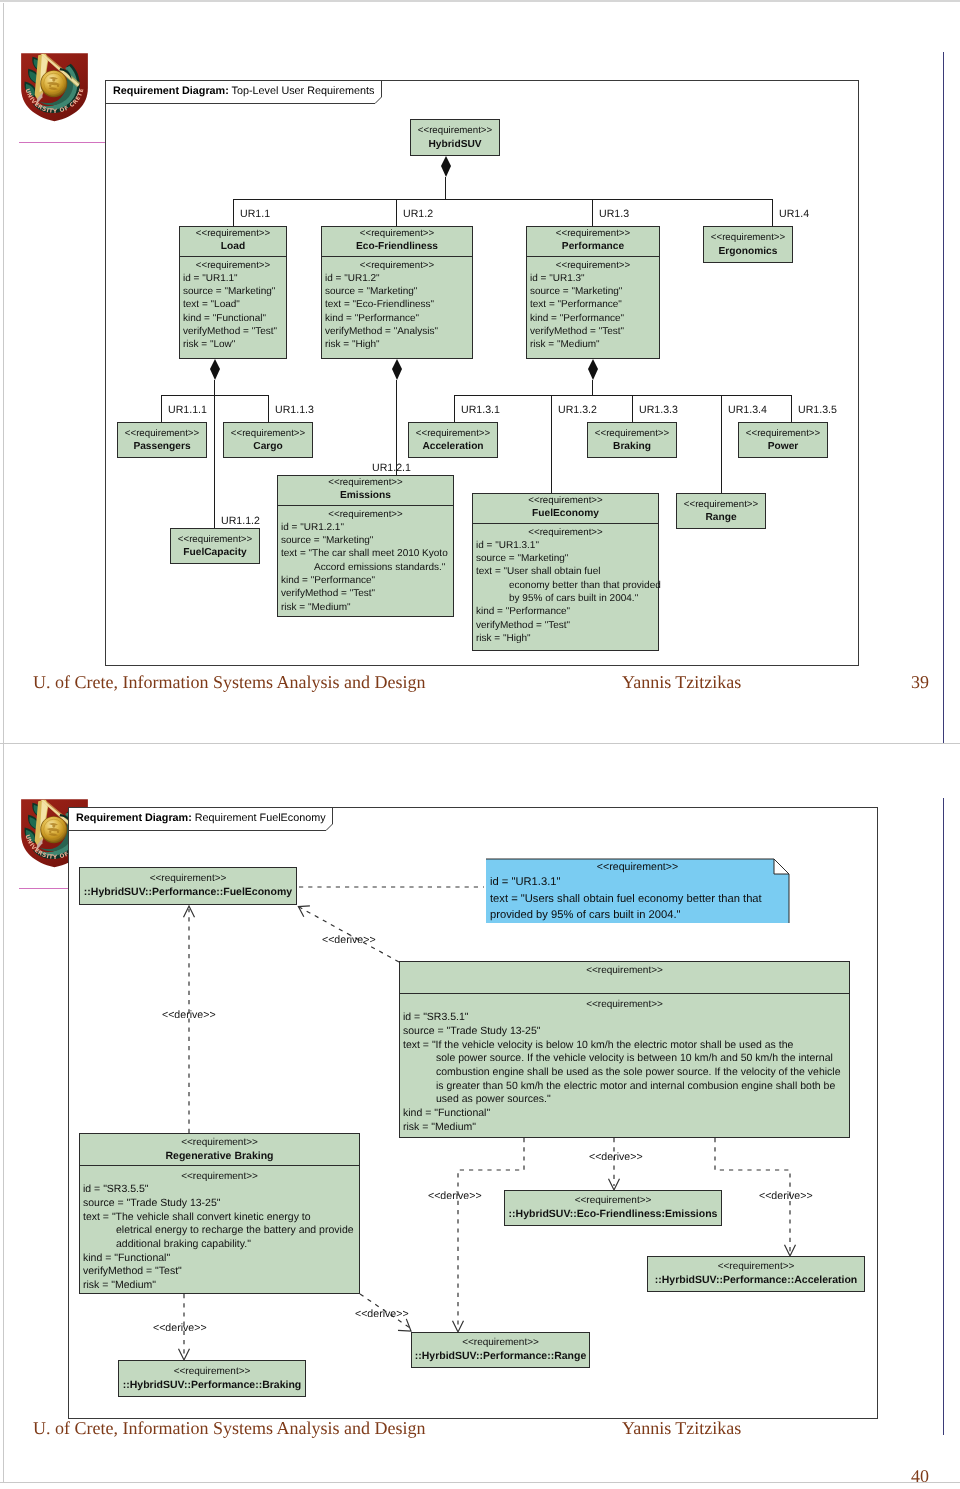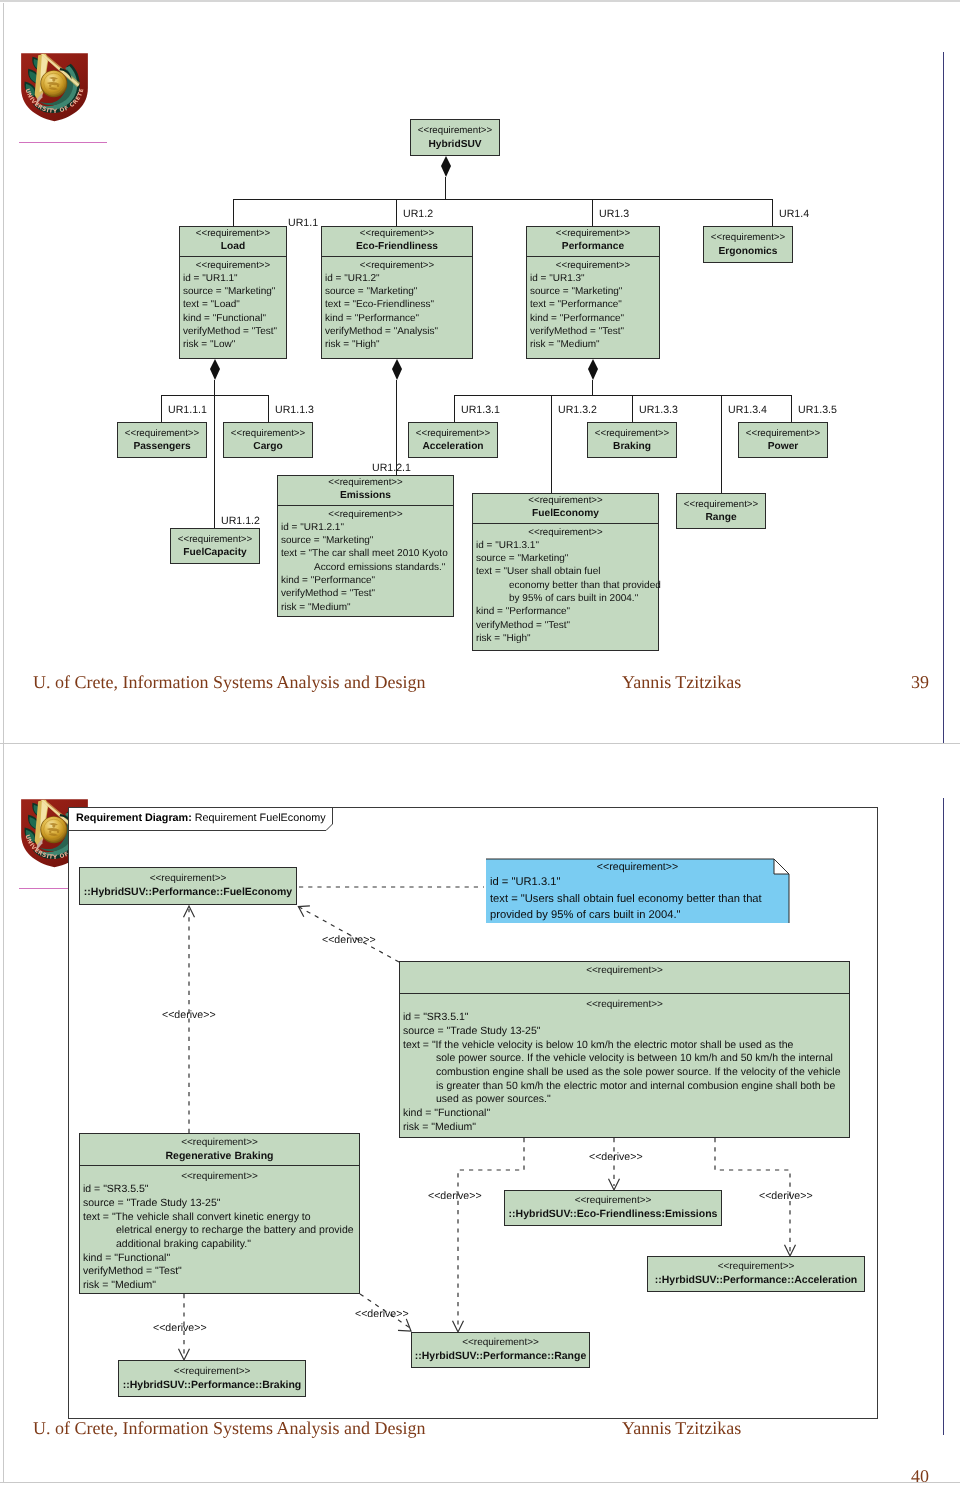--- a/index.html
+++ b/index.html
@@ -120,36 +120,45 @@
     <circle cx="55" cy="49" r="1.7"></circle>
   </g>
 
   <path id="RING" d="M9,52 A41.5,41.5 0 0 0 91,52" fill="none"></path>
   <text font-family="DejaVu Sans, sans-serif" font-size="8" font-weight="bold" fill="#eeae96" letter-spacing="0.75">
     <textPath href="#RING" startOffset="1.5%">UNIVERSITY OF CRETE</textPath>
   </text>
 </svg>
       </div>
 
+    <div class="frame" style="left:105px;top:80px;width:752px;height:584px;">
+      <div class="frametab" style="width:276px;">
+        <svg class="tabedge" viewBox="0 0 276 23" width="276" height="23">
+            <path d="M0,22.5 L269,22.5 L275.5,16 L275.5,0" fill="none" stroke="#3a3a3a" stroke-width="1"></path>
+          </svg>
+        <b>Requirement Diagram:</b>
+        <span>Top-Level User Requirements</span>
+      </div>
+    </div>
 
     <div class="dgm">
       <div class="rbox simple" style="left:410px;top:119px;width:90px;height:37px;">
         <div class="hdr">
             <div class="st">&lt;&lt;requirement&gt;&gt;</div>
             <div class="nm">HybridSUV</div>
           </div>
       </div>
       <div class="dia" style="left:446px;top:156px;"></div>
       <div class="ln lnv" style="left:445px;top:177px;height:22px;"></div>
       <div class="ln lnh" style="left:233px;top:199px;width:540px;"></div>
       <div class="ln lnv" style="left:233px;top:199px;height:27px;"></div>
       <div class="ln lnv" style="left:396px;top:199px;height:27px;"></div>
       <div class="ln lnv" style="left:592px;top:199px;height:27px;"></div>
       <div class="ln lnv" style="left:772px;top:199px;height:27px;"></div>
-      <div class="lbl" style="left:240px;top:217px;margin-left:48px;">UR1.1</div>
+      <div class="lbl" style="left:240px;top:208px;">UR1.1</div>
       <div class="lbl" style="left:403px;top:208px;">UR1.2</div>
       <div class="lbl" style="left:599px;top:208px;">UR1.3</div>
       <div class="lbl" style="left:779px;top:208px;">UR1.4</div>
       <div class="rbox" style="left:179px;top:226px;width:108px;height:133px;">
         <div class="hdr">
             <div class="st">&lt;&lt;requirement&gt;&gt;</div>
             <div class="nm">Load</div>
           </div>
         <div class="body">
             <span class="st">&lt;&lt;requirement&gt;&gt;</span>

